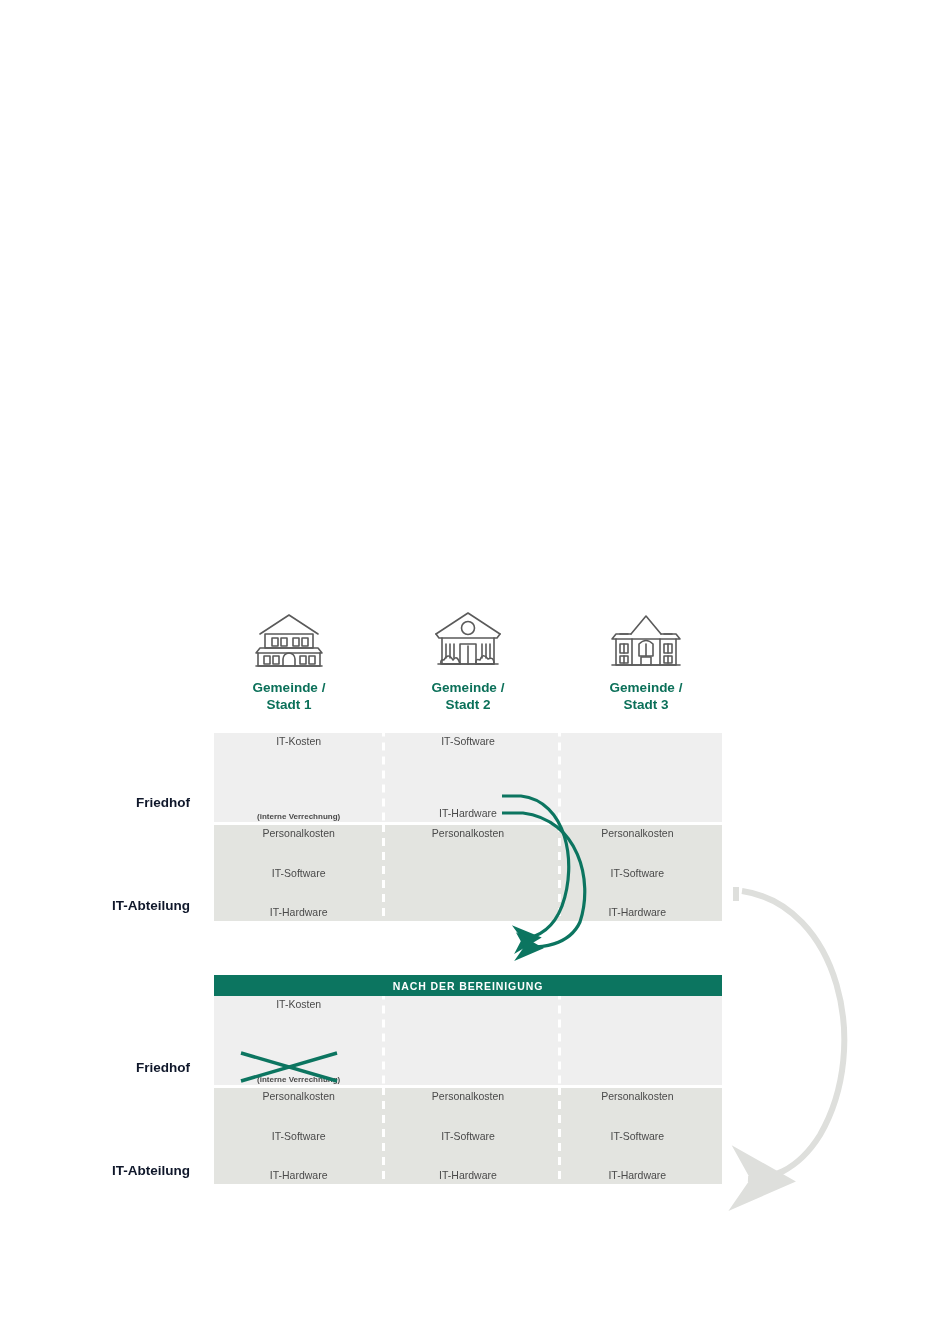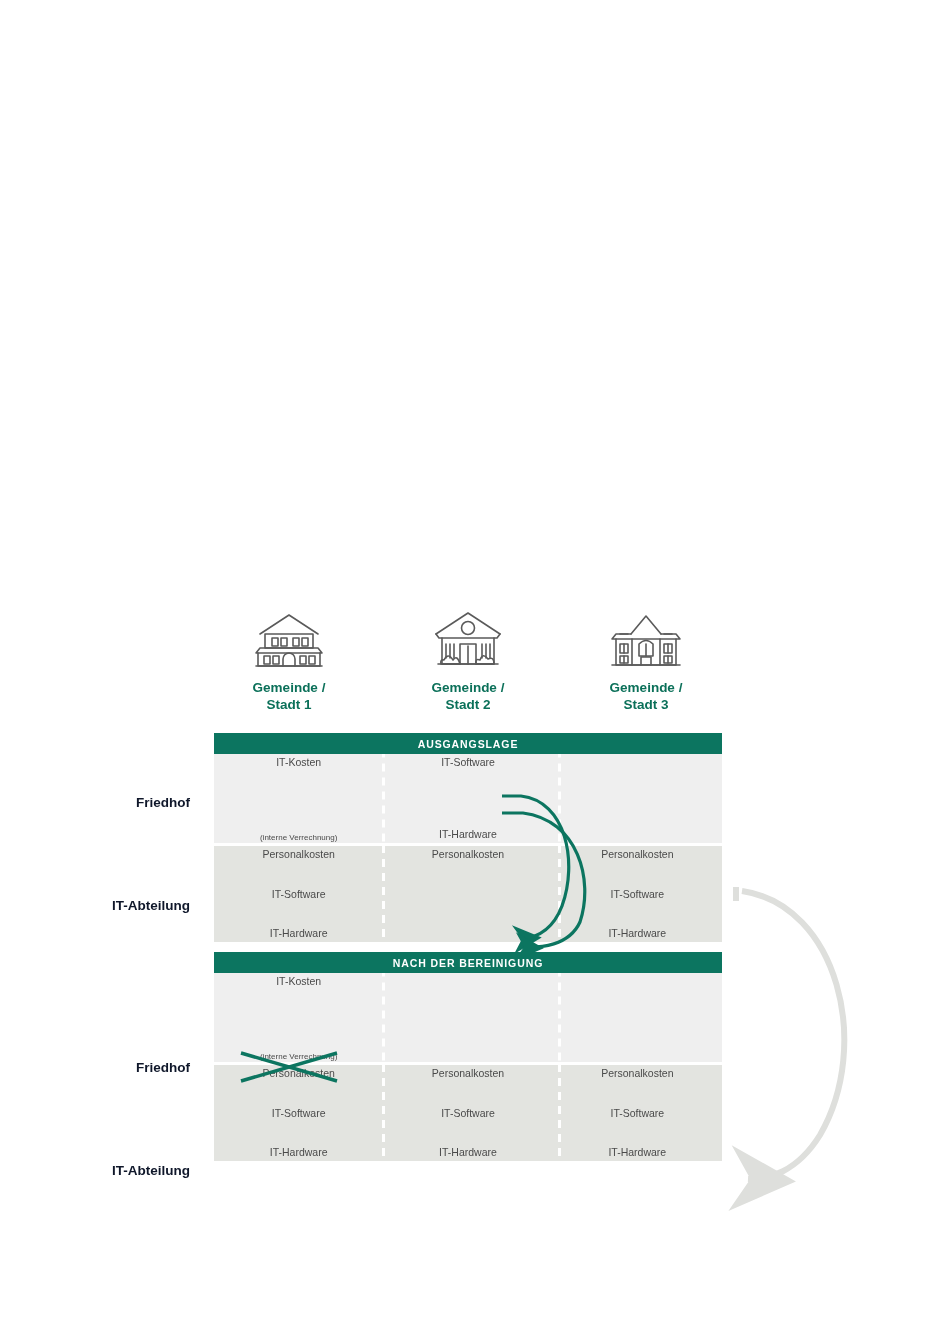--- a/index.html
+++ b/index.html
@@ -49,21 +49,21 @@
     display: flex;
     flex-direction: column;
     align-items: center;
     justify-content: space-between;
     text-align: center;
     font-size: 10.5px;
     color: #4A4A4A;
     line-height: 17px;
     position: relative;
   }
-  .pcell .sub { font-size: 8px; line-height: 11px; color: #4A4A4A; }
+  .pcell .sub { font-size: 8px; line-height: 11px; color: #4A4A4A; font-weight: bold; }
 
   
   .vsep {
     position: absolute;
     top: 0; bottom: 0;
     width: 3px;
     background-image: linear-gradient(#ffffff 56%, rgba(255,255,255,0) 0%);
     background-position: left;
     background-size: 3px 14px;
     background-repeat: repeat-y;
@@ -150,21 +150,20 @@
         <rect x="78" y="36" width="8" height="9"></rect>
         <rect x="78" y="48" width="8" height="7"></rect>
         <path d="M38 36 L38 45 M38 48 L38 55 M82 36 L82 45 M82 48 L82 55"></path>
       </g>
     </svg>
     <div class="muni-label">Gemeinde /
 Stadt 3</div>
   </div>
 
   <div class="panel" id="panel-0" style="top:733px;">
-    <div class="panel-header">AUSGANGSLAGE</div>
     <div class="panel-rows">
       <div class="prow light" style="height:89px;">
         <div class="pcell">
           <span>IT-Kosten</span>
           <span class="sub">(interne Verrechnung)</span>
         </div>
         <div class="pcell">
           <span>IT-Software</span>
           <span>IT-Hardware</span>
         </div>
@@ -186,21 +185,21 @@
           <span>Personalkosten</span>
           <span>IT-Software</span>
           <span>IT-Hardware</span>
         </div>
         <div class="vsep a"></div>
         <div class="vsep b"></div>
       </div>
     </div>
   </div>
 
-  <div class="panel" id="panel-1" style="top:952px;">
+  <div class="panel" id="panel-1" style="top:975px;">
     <div class="panel-header">NACH DER BEREINIGUNG</div>
     <div class="panel-rows">
       <div class="prow light" style="height:89px;">
         <div class="pcell">
           <span>IT-Kosten</span>
           <span class="sub">(interne Verrechnung)</span>
         </div>
         <div class="pcell"></div>
         <div class="pcell"></div>
         <div class="vsep a"></div>

